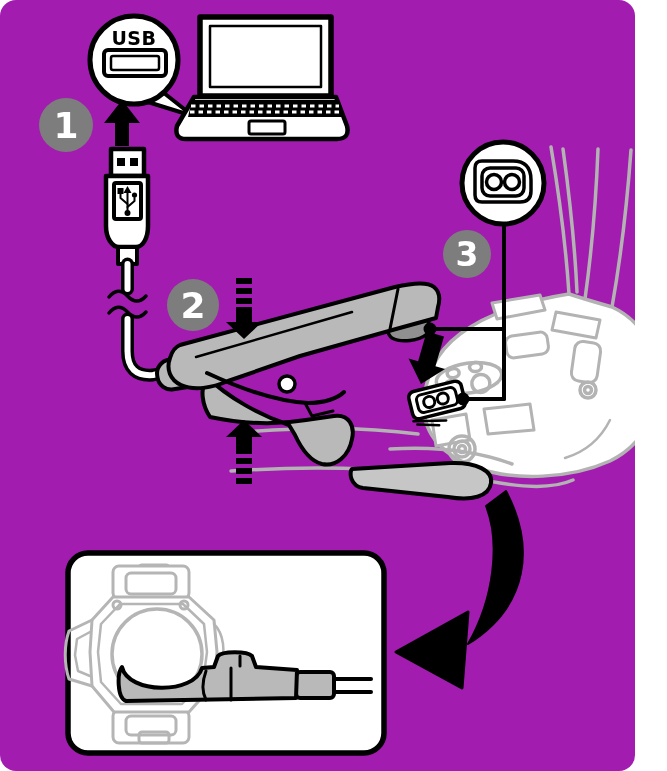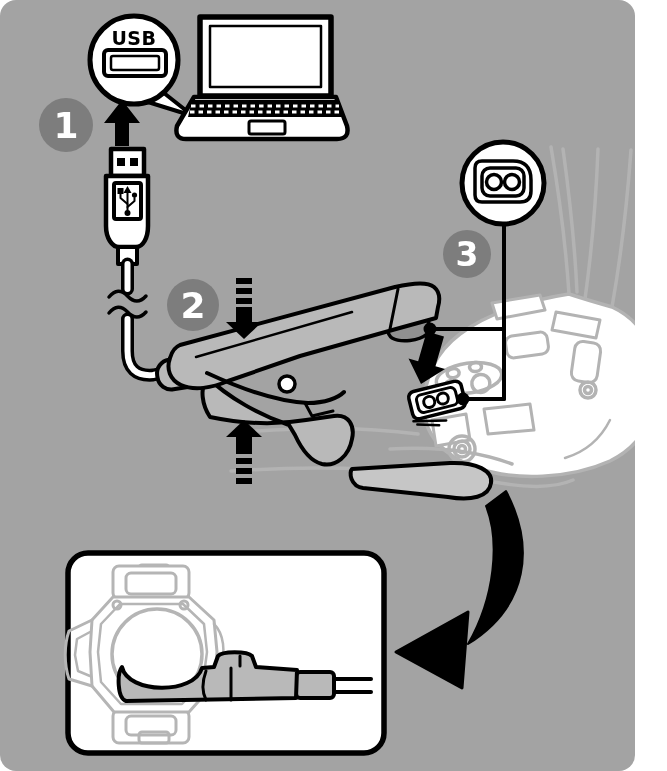--- a/index.html
+++ b/index.html
@@ -1,16 +1,16 @@
 <!DOCTYPE html>
 <html><head>
 <meta charset="utf-8">
 <style>
   html,body{margin:0;padding:0;background:#ffffff;}
-  .stage{position:relative;width:635px;height:771px;background:#a3a3a3;overflow:hidden;
+  .stage{position:relative;width:635px;height:771px;background:#a21caf;overflow:hidden;
          font-family:"DejaVu Sans", sans-serif;border-radius:16px;}
   svg{display:block}
   .badge-num{font-family:"DejaVu Sans", sans-serif;font-weight:bold;}
   .usb-label{font-family:"DejaVu Sans", sans-serif;font-weight:bold;letter-spacing:.5px;}
 </style>
 </head>
 <body>
 
 <div class="stage">
 <svg width="667" height="771" viewBox="0 0 667 771" xmlns="http://www.w3.org/2000/svg">

